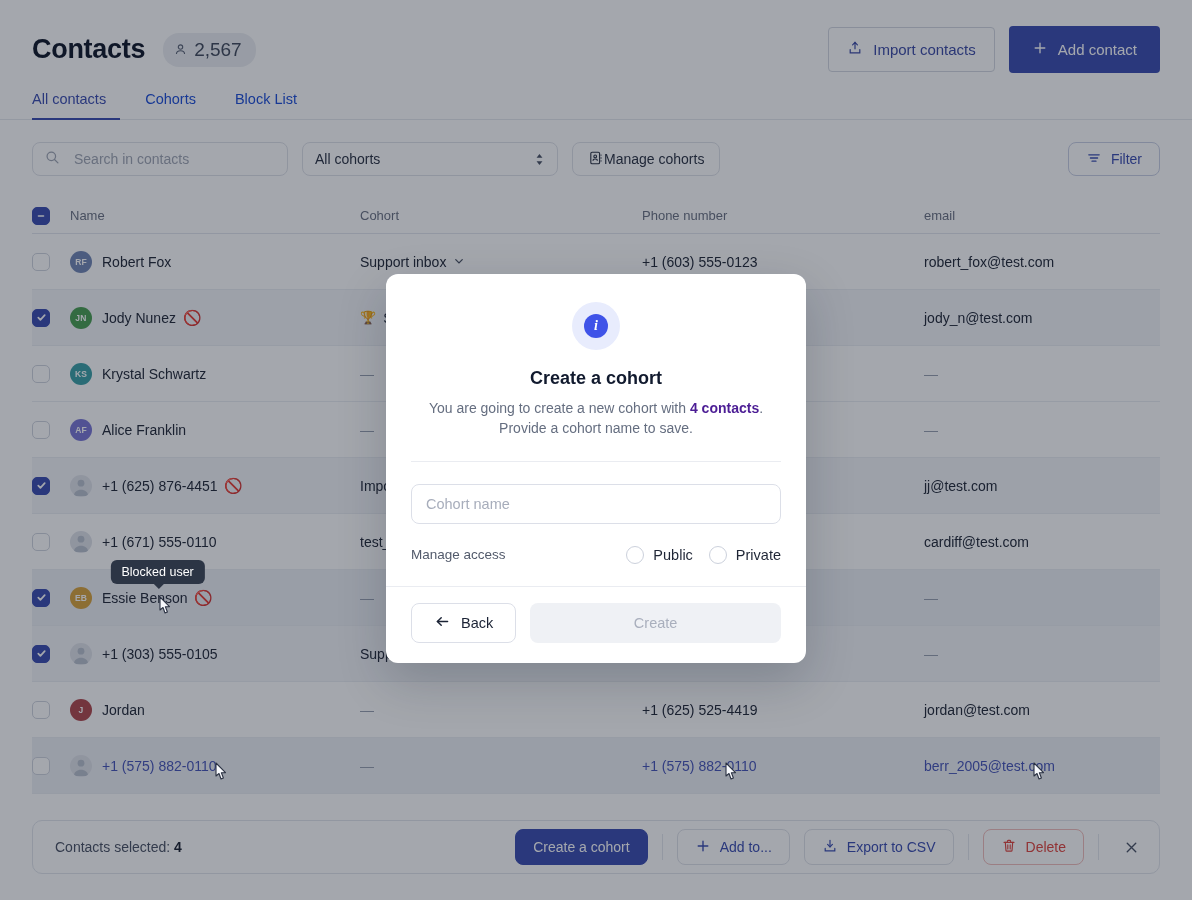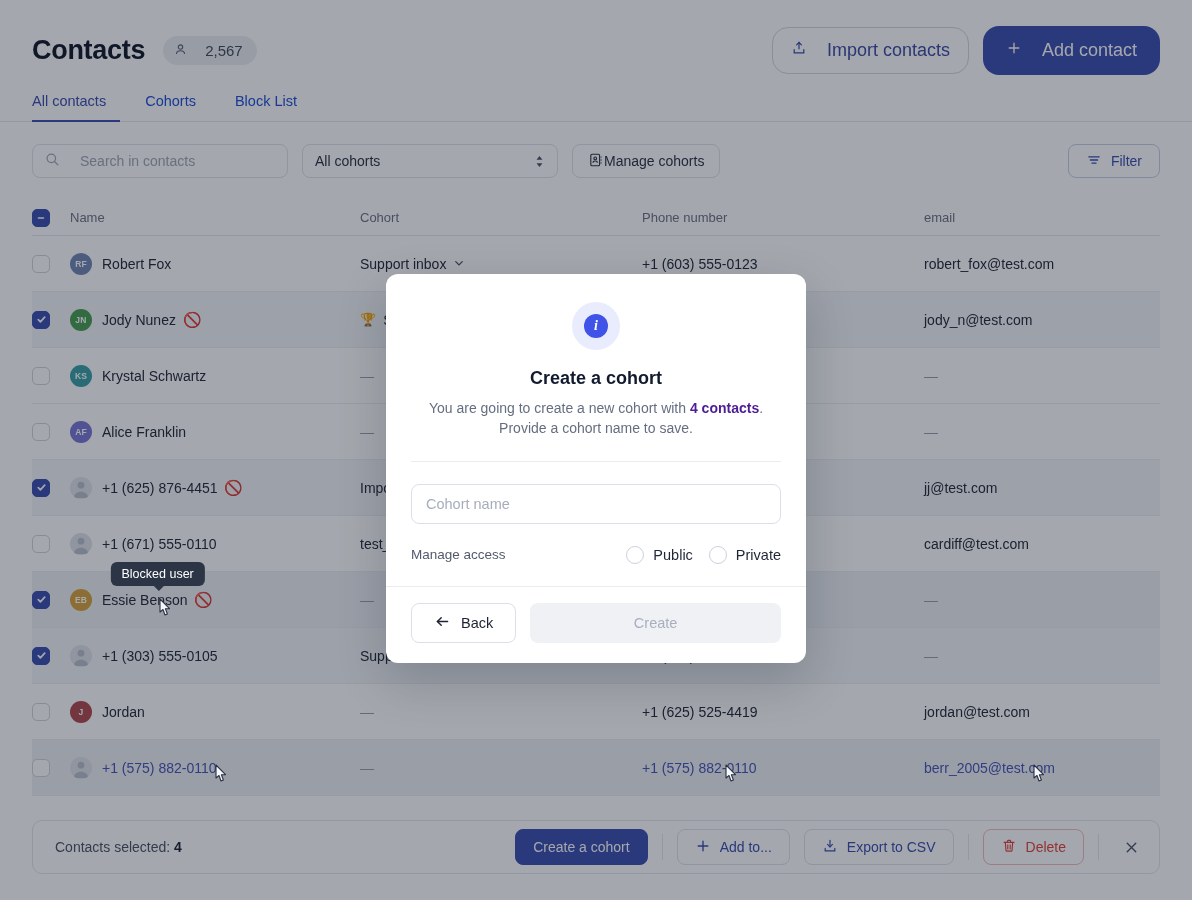--- a/index.html
+++ b/index.html
@@ -24,32 +24,32 @@
   
   .page-head {
     display: flex; align-items: center;
     padding: 26px 32px 0 32px;
   }
   .page-title {
     font-size: 27px; font-weight: bold; color: #0f1729;
     letter-spacing: -0.3px;
   }
   .count-pill {
-    display: inline-flex; align-items: center; gap: 18px;
+    display: inline-flex; align-items: center; gap: 7px;
     margin-left: 18px;
     background: #eceef2; color: #414a5c;
     border-radius: 16px; padding: 6px 14px 6px 11px;
-    font-size: 15px; font-weight: 500;
+    font-size: 19px; font-weight: 500;
   }
   .head-actions {
     margin-left: auto; display: flex; align-items: center; gap: 14px;
   }
   .btn {
-    display: inline-flex; align-items: center; justify-content: center; gap: 20px;
-    border-radius: 16px; font-size: 18px; cursor: pointer;
+    display: inline-flex; align-items: center; justify-content: center; gap: 10px;
+    border-radius: 4px; font-size: 15px; cursor: pointer;
     border: 1px solid transparent; background: none;
     font-family: inherit; white-space: nowrap;
   }
   .btn-outline {
     border-color: #d3d7e0; color: #3c4ba6; background: #fff;
     padding: 12px 18px; font-weight: 500;
   }
   .btn-primary {
     background: #3b4db1; color: #fff; padding: 13px 22px; font-weight: 500;
   }
@@ -71,21 +71,21 @@
     content: ""; position: absolute; left: 0; right: 0; bottom: -1px;
     height: 2px; background: #3b4db1;
   }
 
   
   .toolbar {
     display: flex; align-items: center; gap: 14px;
     padding: 22px 32px 0 32px;
   }
   .search-box {
-    display: flex; align-items: center; gap: 20px;
+    display: flex; align-items: center; gap: 14px;
     width: 256px; height: 34px;
     border: 1px solid #dfe2e9; border-radius: 8px; padding: 0 12px;
     background: #fff;
   }
   .search-box input {
     border: none; outline: none; font-size: 14px; color: #2b3243;
     font-family: inherit; width: 100%; background: transparent;
   }
   .search-box input::placeholder { color: #a0a6b4; }
   .select-box {

